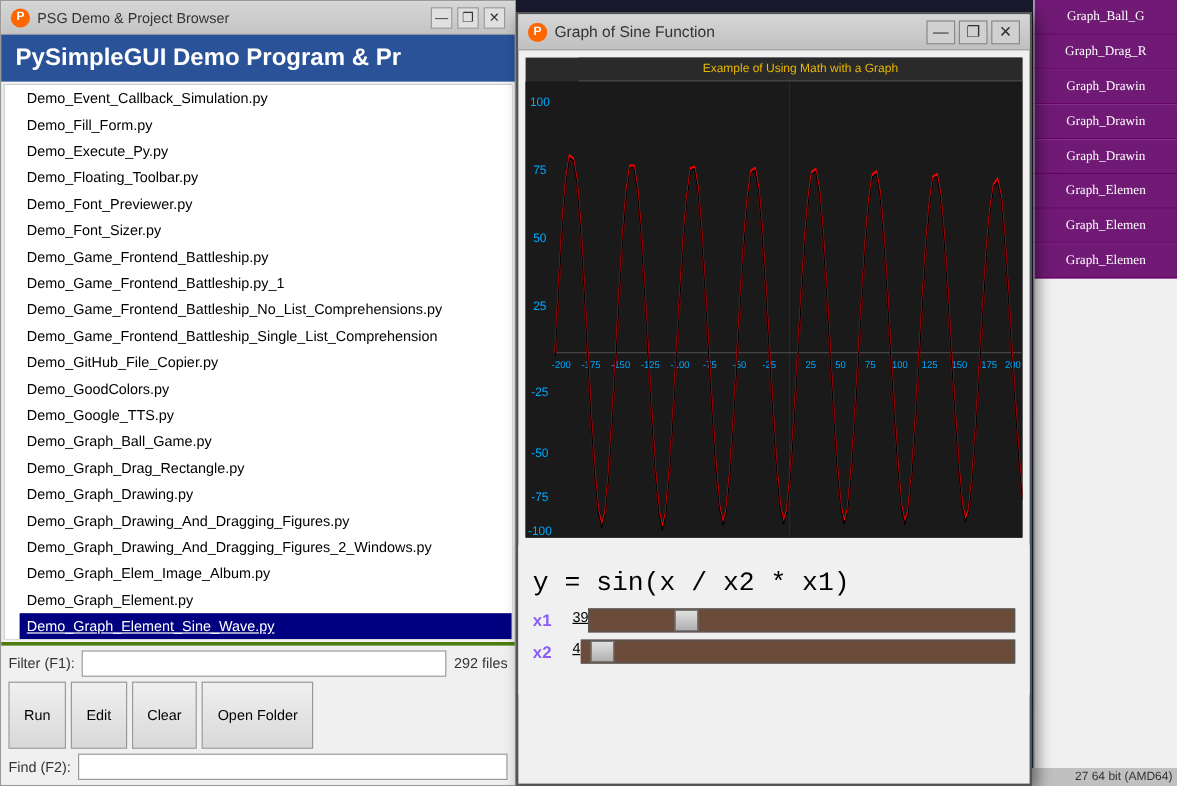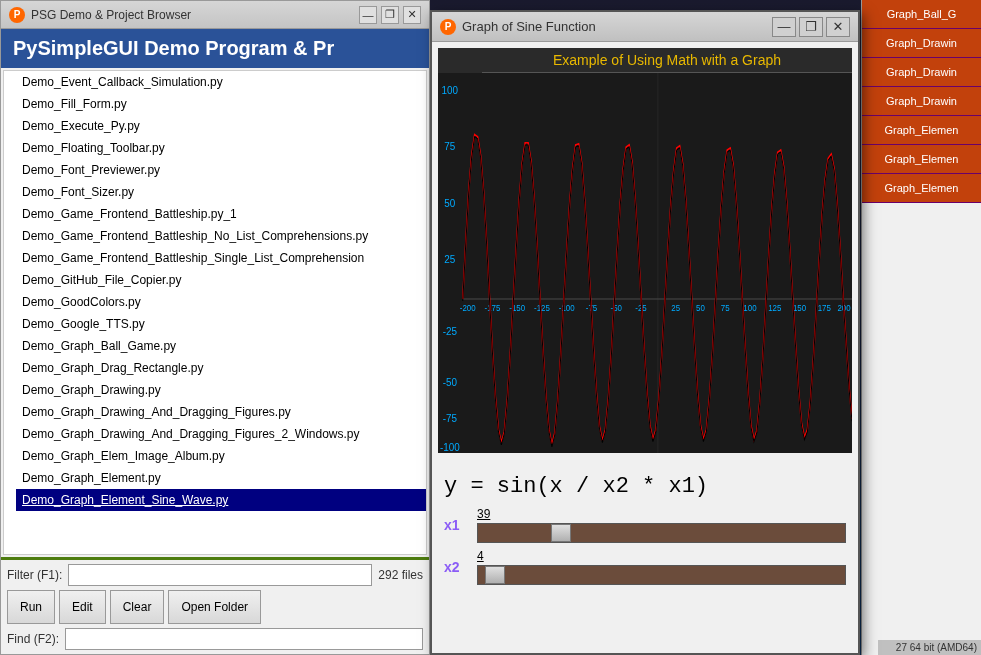--- a/index.html
+++ b/index.html
@@ -151,21 +151,21 @@
       white-space: nowrap;
     }
 
     .button-row {
       display: flex;
       gap: 4px;
       margin-bottom: 4px;
     }
 
     .btn {
-      padding: 9px 12px;
+      padding: 20px 12px;
       font-size: 12px;
       background: linear-gradient(180deg, #f0f0f0 0%, #d8d8d8 100%);
       border: 1px solid #999;
       cursor: pointer;
       color: #000;
       text-align: right;
     }
 
     .find-row {
       display: flex;
@@ -197,37 +197,38 @@
       height: 655px;
       background: #f0f0f0;
       border-left: 1px solid #999;
       overflow-y: auto;
     }
 
     .sidebar-btn {
       display: block;
       width: 100%;
       padding: 8px 4px;
-      background: #c2410c;
+      background: #701a75;
       color: white;
       font-size: 11px;
       text-align: center;
       border: none;
       border-bottom: 1px solid #6a006a;
       cursor: pointer;
       white-space: nowrap;
       overflow: hidden;
       text-overflow: ellipsis;
+      font-family: Liberation Serif, serif;
     }
 
     .status-bar {
       position: absolute;
       bottom: 0;
       right: 0;
-      width: 103px;
+      width: 121px;
       background: #c0c0c0;
       padding: 2px 4px;
       font-size: 10px;
       color: #333;
       text-align: right;
     }
 
     
     .graph-window {
       position: absolute;
@@ -286,21 +287,21 @@
       margin: 6px;
       position: relative;
       flex: none;
       height: 400px;
     }
 
     .graph-header-text {
       background: #2a2a2a;
       color: #e8b800;
       text-align: center;
-      font-size: 14px;
+      font-size: 10px;
       padding: 4px 0;
       border-bottom: 1px solid #555;
       margin-left: 44px;
     }
 
     .graph-svg-container {
       width: 100%;
       height: 380px;
       background: #1a1a1a;
     }
@@ -327,21 +328,20 @@
     .slider-label {
       font-size: 14px;
       font-weight: bold;
       color: #8b5cf6;
       width: 25px;
       text-align: left;
     }
 
     .slider-container {
       display: flex;
-      flex-direction: column;
       flex: 1;
       text-decoration: underline;
     }
 
     .slider-value {
       font-size: 12px;
       color: #000;
       text-align: left;
       margin-bottom: 2px;
     }
@@ -384,20 +384,21 @@
     <div class="browser-header">PySimpleGUI Demo Program &amp; Pr</div>
 
     <div class="file-list-container">
       <div class="file-list" id="file-list">
       <div class="file-item">Demo_Event_Callback_Simulation.py</div>
           <div class="file-item">Demo_Fill_Form.py</div>
           <div class="file-item">Demo_Execute_Py.py</div>
           <div class="file-item">Demo_Floating_Toolbar.py</div>
           <div class="file-item">Demo_Font_Previewer.py</div>
           <div class="file-item">Demo_Font_Sizer.py</div>
+          <div class="file-item">Demo_Game_Frontend_Battleship.py</div>
           <div class="file-item">Demo_Game_Frontend_Battleship.py_1</div>
           <div class="file-item">Demo_Game_Frontend_Battleship_No_List_Comprehensions.py</div>
           <div class="file-item">Demo_Game_Frontend_Battleship_Single_List_Comprehension</div>
           <div class="file-item">Demo_GitHub_File_Copier.py</div>
           <div class="file-item">Demo_GoodColors.py</div>
           <div class="file-item">Demo_Google_TTS.py</div>
           <div class="file-item">Demo_Graph_Ball_Game.py</div>
           <div class="file-item">Demo_Graph_Drag_Rectangle.py</div>
           <div class="file-item">Demo_Graph_Drawing.py</div>
           <div class="file-item">Demo_Graph_Drawing_And_Dragging_Figures.py</div>
@@ -422,20 +423,21 @@
       </div>
       <div class="find-row">
         <span class="find-label">Find (F2):</span>
         <input type="text" class="find-input" value="" style="">
       </div>
     </div>
   </div>
 
   <div class="right-sidebar" id="right-sidebar">
   <button class="sidebar-btn">Graph_Ball_G</button>
+      <button class="sidebar-btn">Graph_Drag_R</button>
       <button class="sidebar-btn">Graph_Drawin</button>
       <button class="sidebar-btn">Graph_Drawin</button>
       <button class="sidebar-btn">Graph_Drawin</button>
       <button class="sidebar-btn">Graph_Elemen</button>
       <button class="sidebar-btn">Graph_Elemen</button>
       <button class="sidebar-btn">Graph_Elemen</button>
     </div>
 
   <div class="status-bar">27 64 bit (AMD64)</div>
 

